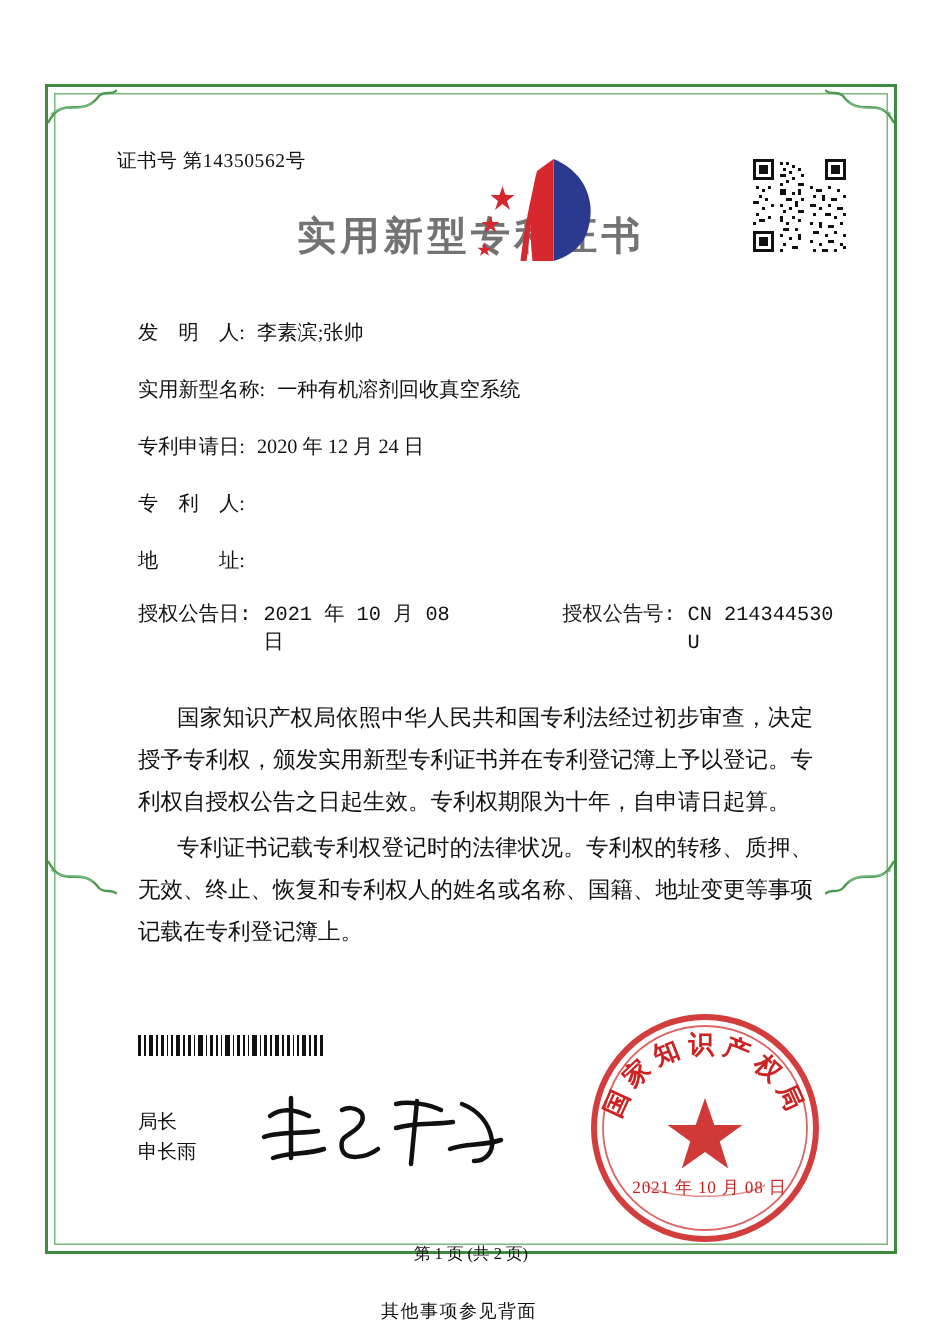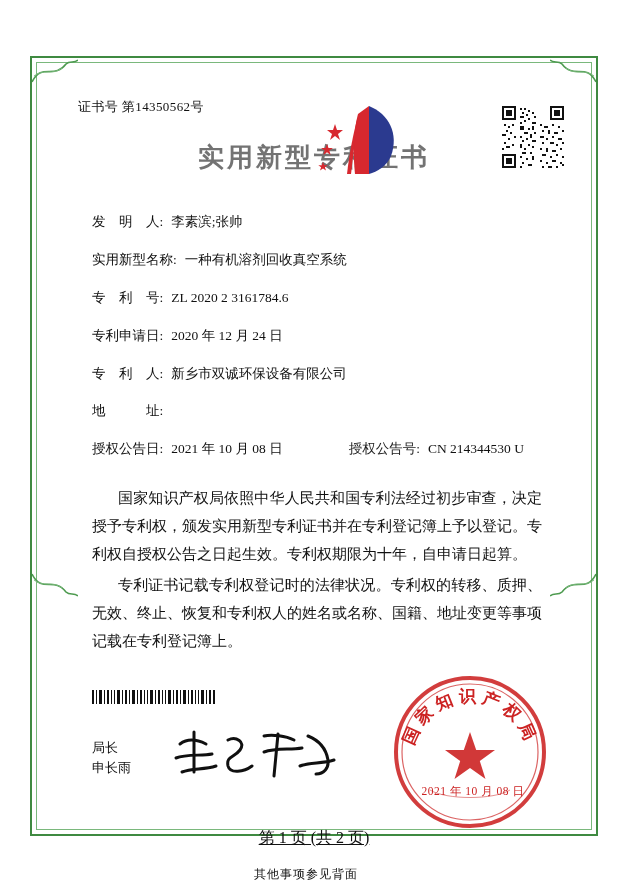--- a/index.html
+++ b/index.html
@@ -110,21 +110,21 @@
     line-height: 1.4;
   }
   .field-label {
     white-space: nowrap;
     color: #111;
   }
   .field-value {
     margin-left: 8px;
     color: #111;
   }
-  .field-row.two-col { justify-content: flex-start; }
+  .field-row.two-col { justify-content: center; font-family: Liberation Mono, monospace; }
   .second-label { margin-left: 66px; white-space: nowrap; }
 
   .paragraphs {
     margin-top: 26px;
     padding-left: 36px;
     padding-right: 30px;
     font-size: 15px;
     line-height: 1.85;
     text-align: justify;
     color: #111;
@@ -180,23 +180,22 @@
     color: #cc2222;
     letter-spacing: 0.5px;
   }
 
   .page-no {
     position: absolute;
     left: 0;
     right: 0;
     top: 828px;
     text-align: center;
-    font-size: 16px;
-    color: #111;
-    text-decoration: underline;
+    font-size: 11px;
+    color: #111;
   }
   .footer-note {
     position: absolute;
     left: 0;
     right: 16px;
     top: 866px;
     text-align: center;
     font-size: 12px;
     color: #111;
     letter-spacing: 1px;
@@ -358,30 +357,25 @@
     <div class="fields">
       <div class="field-row">
         <span class="field-label">发　明　人:</span>
         <span class="field-value">李素滨;张帅</span>
       </div>
       <div class="field-row">
         <span class="field-label">实用新型名称:</span>
         <span class="field-value">一种有机溶剂回收真空系统</span>
       </div>
       <div class="field-row">
-        <span class="field-label">专　利　号:</span>
-        <span class="field-value">ZL 2020 2 3161784.6</span>
-      </div>
-      <div class="field-row">
         <span class="field-label">专利申请日:</span>
         <span class="field-value">2020 年 12 月 24 日</span>
       </div>
       <div class="field-row">
         <span class="field-label">专　利　人:</span>
-        <span class="field-value">新乡市双诚环保设备有限公司</span>
       </div>
       <div class="field-row">
         <span class="field-label">地　　　址:</span>
       </div>
       <div class="field-row two-col">
         <span class="field-label">授权公告日:</span>
         <span class="field-value">2021 年 10 月 08 日</span>
         <span class="second-label">授权公告号:</span>
         <span class="field-value">CN 214344530 U</span>
       </div>

